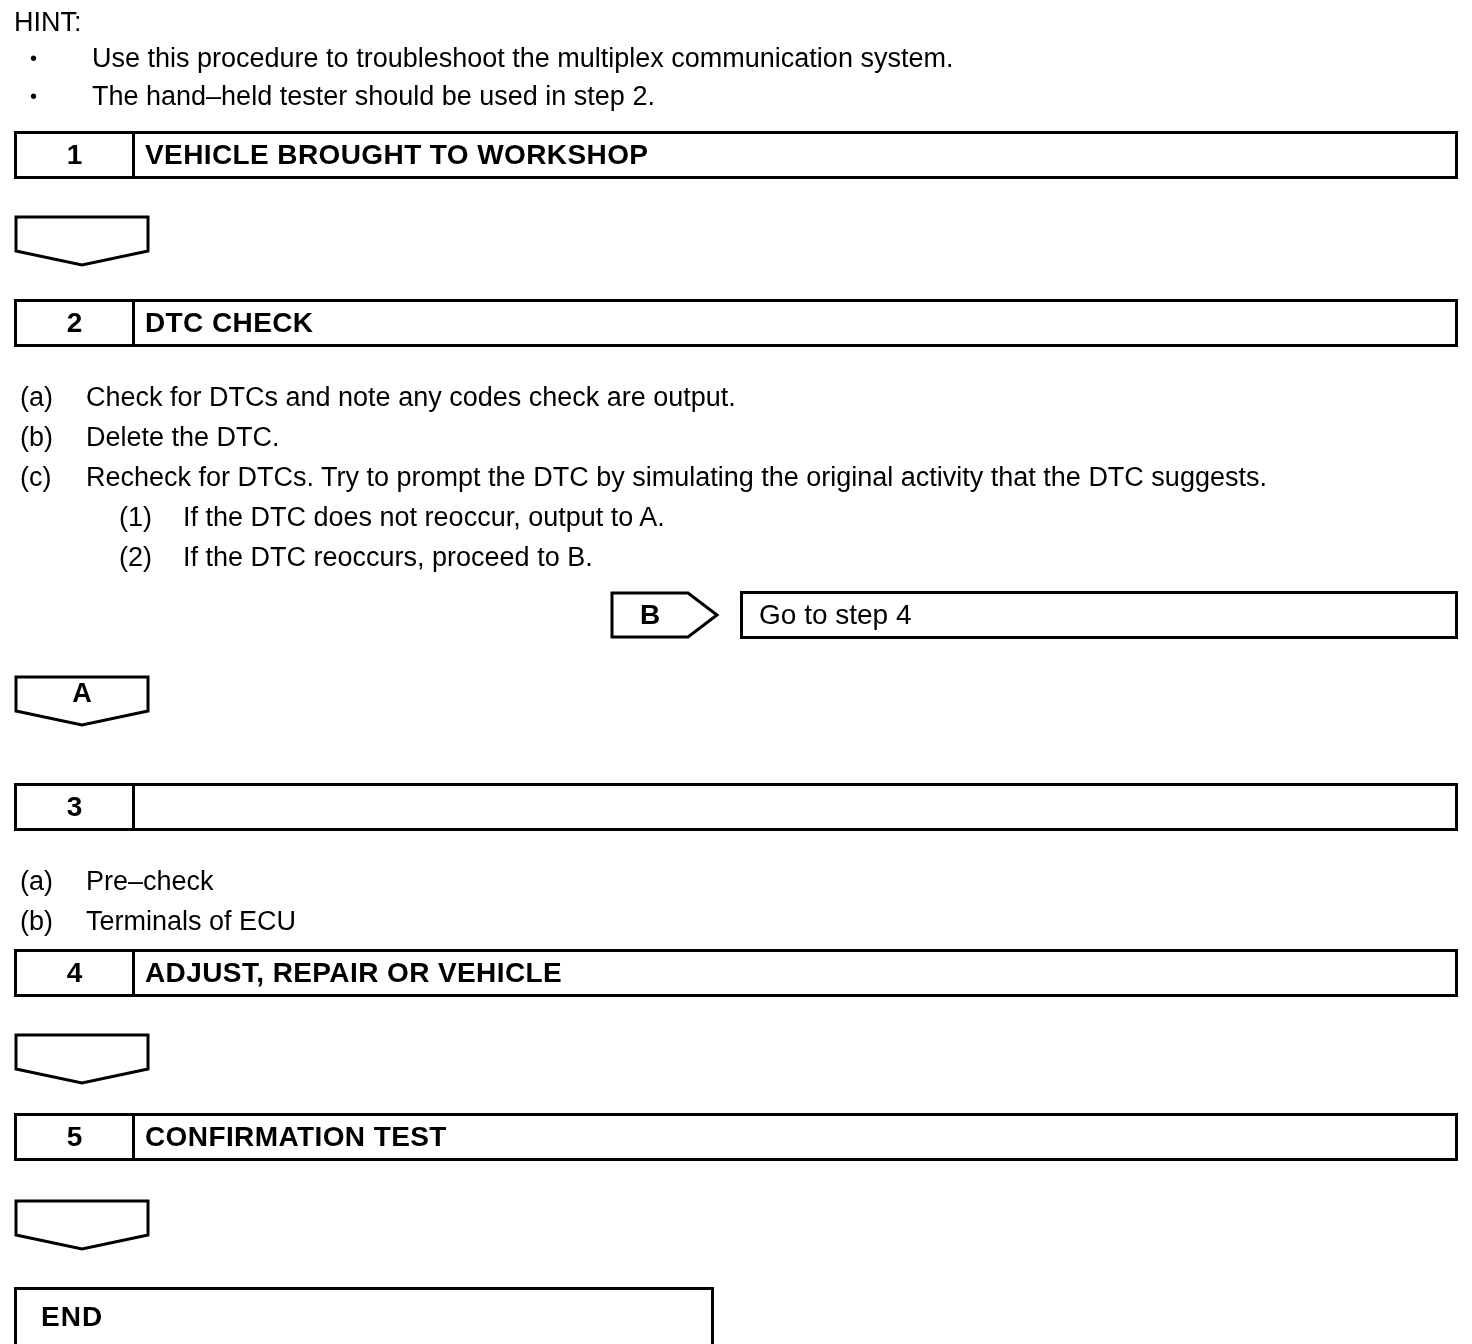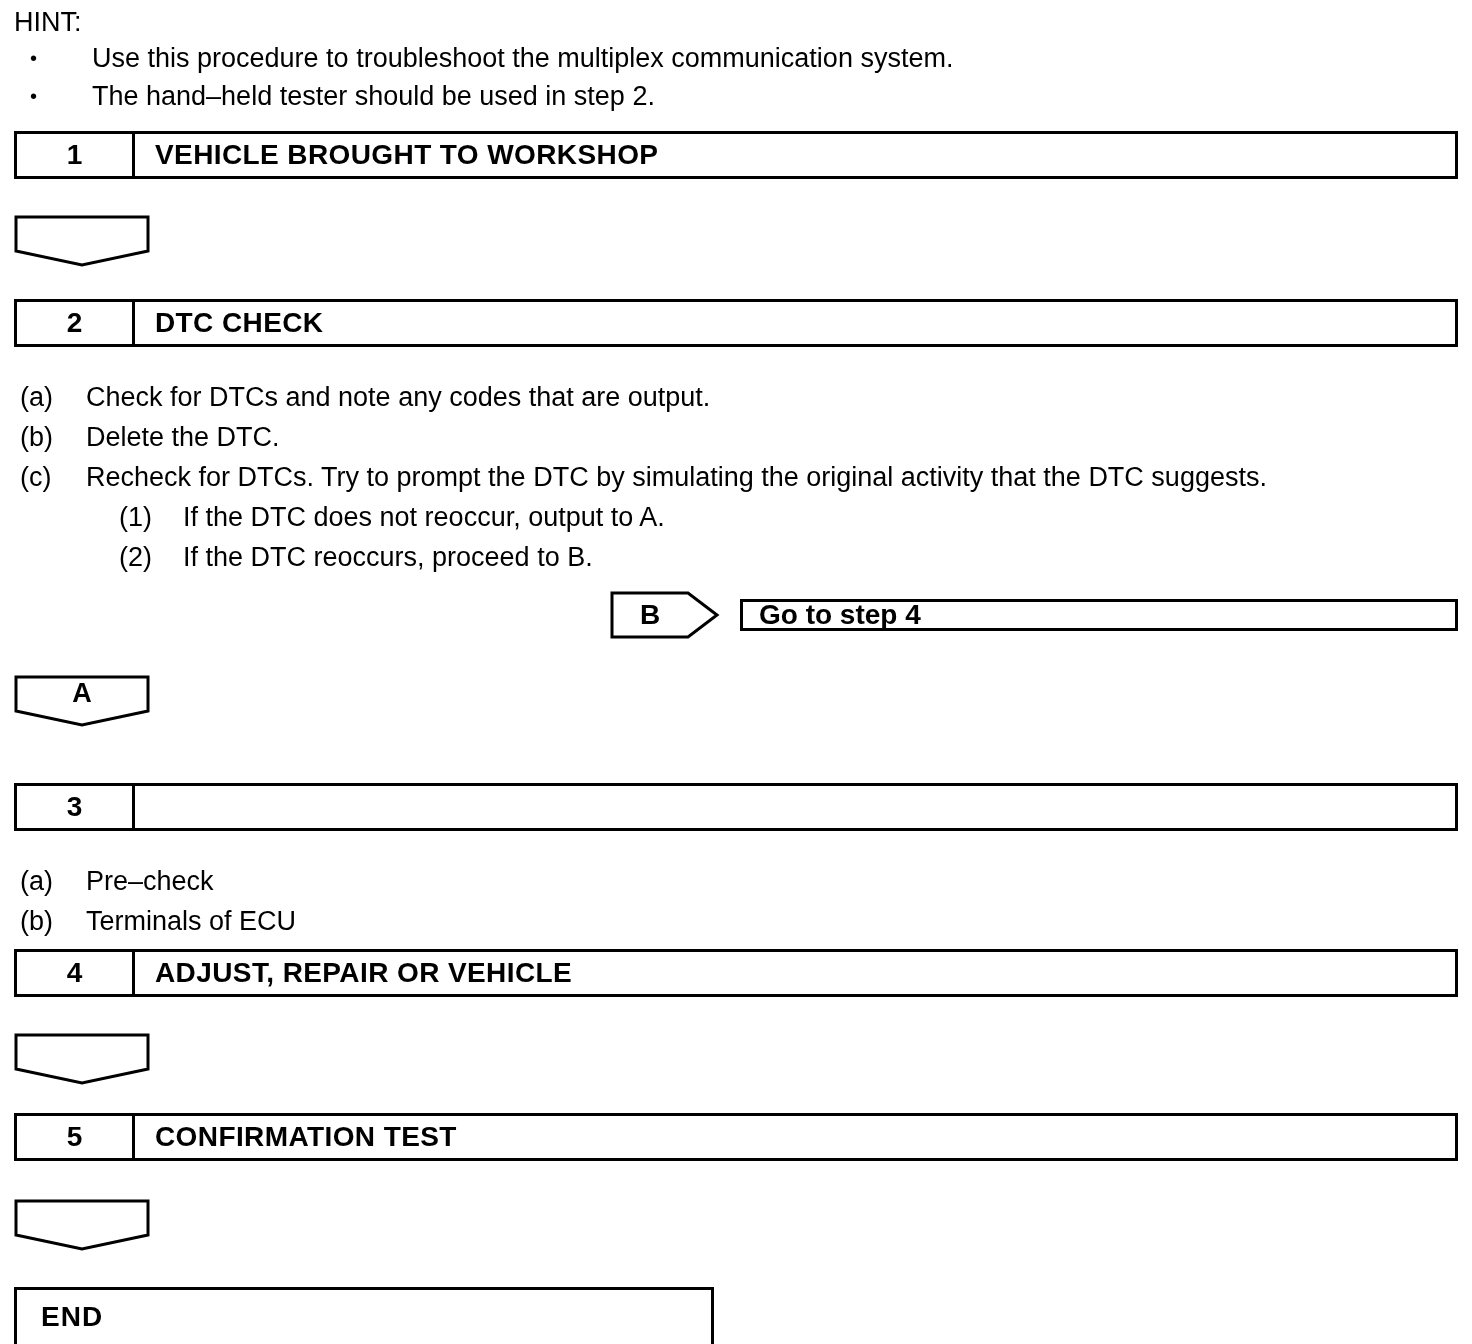--- a/index.html
+++ b/index.html
@@ -23,21 +23,21 @@
     height:48px;
     background:#fff;
   }
   .step-num {
     width:118px; border-right:3px solid #000;
     display:flex; align-items:center; justify-content:center;
     font-weight:bold; font-size:28px;
   }
   .step-title {
     flex:1; display:flex; align-items:center;
-    padding-left:20px; font-weight:bold; font-size:28px;
+    padding-left:10px; font-weight:bold; font-size:28px;
     letter-spacing:0.4px; white-space:nowrap;
   }
 
   .connector-wrap { position:relative; width:136px; height:52px; }
   .connector-svg { display:block; }
   .connector-label {
     position:absolute; top:0; left:0; width:136px; height:36px;
     display:flex; align-items:center; justify-content:center;
     font-weight:bold; font-size:27px;
   }
@@ -50,23 +50,23 @@
 
   .branch-row { display:flex; align-items:center; margin-left:596px; margin-top:14px; height:48px; }
   .branch-arrow-wrap { position:relative; width:110px; height:48px; flex:none; }
   .branch-arrow-svg { display:block; }
   .branch-label {
     position:absolute; top:0; left:0; width:80px; height:48px;
     display:flex; align-items:center; justify-content:center;
     font-weight:bold; font-size:28px;
   }
   .branch-action {
-    flex:1; margin-left:20px; border:3px solid #000; height:32px;
+    flex:1; margin-left:20px; border:3px solid #000; height:48px;
     display:flex; align-items:center; padding-left:16px;
-    font-weight:bold; font-size:28px; background:#fff;
+    font-weight:normal; font-size:28px; background:#fff;
   }
 
   .end-box {
     width:700px; height:60px; border:3px solid #000;
     display:flex; align-items:center; padding-left:24px;
     font-weight:bold; font-size:28px; letter-spacing:1px; background:#fff;
   }
 
   .mt8{margin-top:8px} .mt16{margin-top:16px}
   .mt28{margin-top:28px} .mt30{margin-top:30px} .mt32{margin-top:32px}
@@ -99,21 +99,21 @@
 </div>
 
 <div class="step-box mt32">
   <div class="step-num">2</div>
   <div class="step-title">DTC CHECK</div>
 </div>
 
 <div class="mt30">
   <div class="item-row">
     <span class="item-label">(a)</span>
-    <span class="item-text">Check for DTCs and note any codes that are output.</span>
+    <span class="item-text">Check for DTCs and note any codes check are output.</span>
   </div>
   <div class="item-row">
     <span class="item-label">(b)</span>
     <span class="item-text">Delete the DTC.</span>
   </div>
   <div class="item-row">
     <span class="item-label">(c)</span>
     <span class="item-text">Recheck for DTCs. Try to prompt the DTC by simulating the original activity that the DTC suggests.</span>
   </div>
   <div class="item-row sub">

